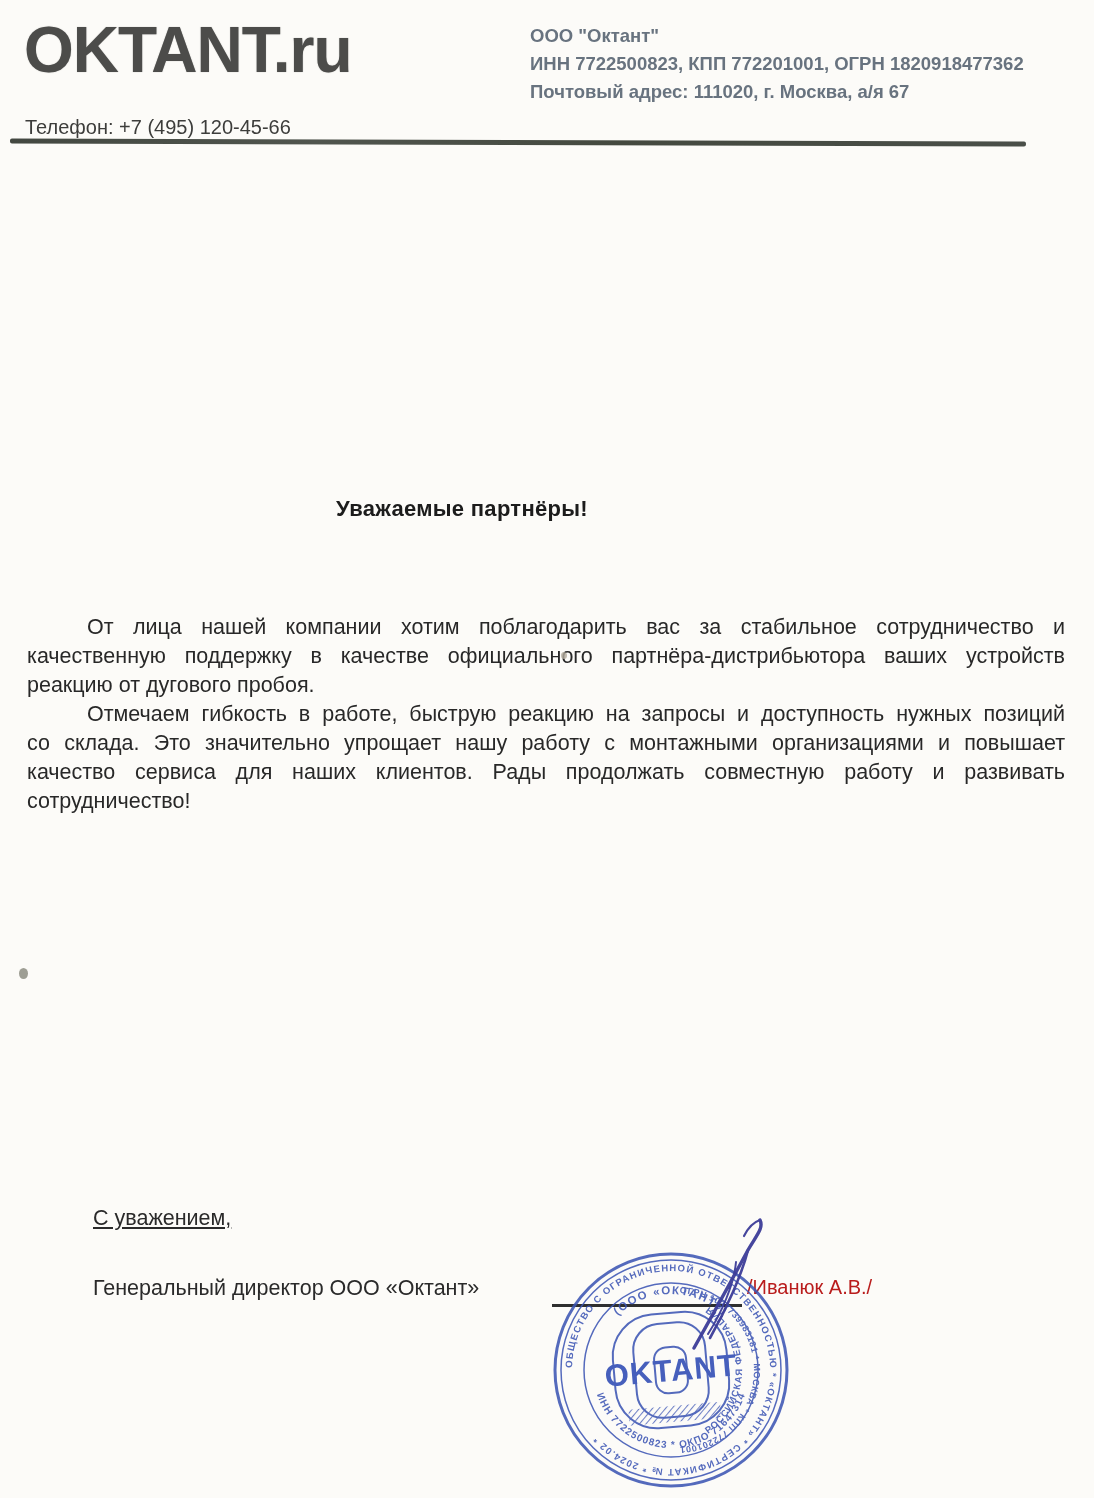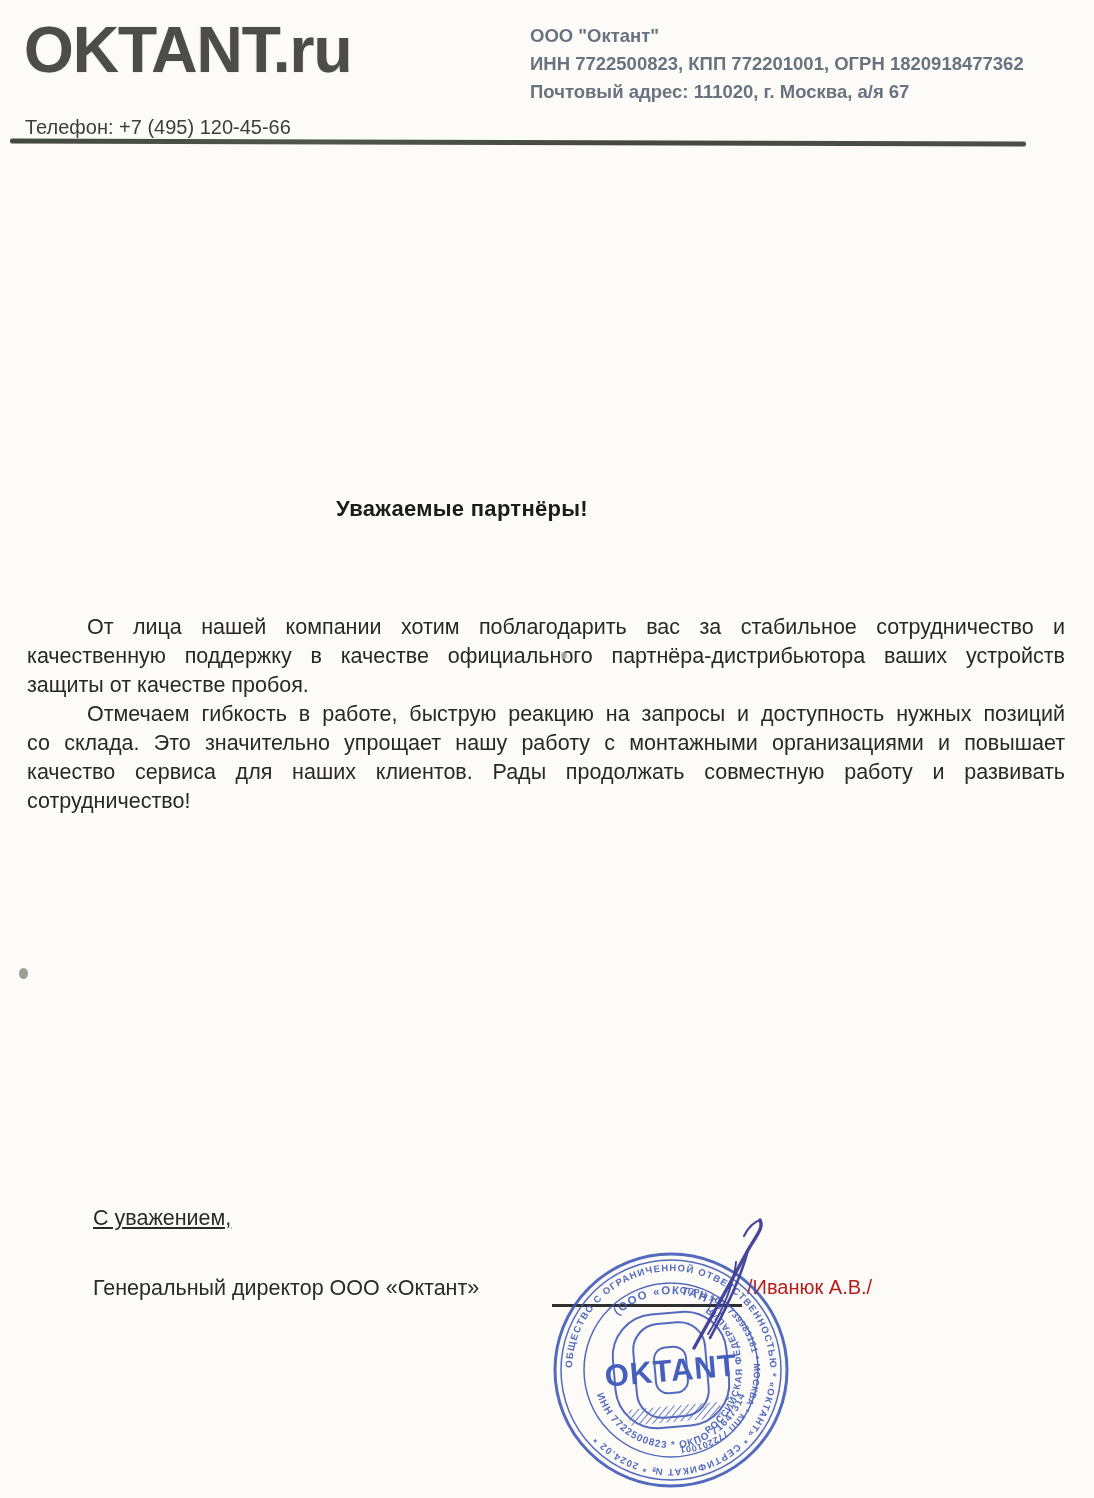--- a/index.html
+++ b/index.html
@@ -66,21 +66,21 @@
   <div>Почтовый адрес: 111020, г. Москва, а/я 67</div>
 </div>
 
 <div class="rule"></div>
 
 <div class="heading">Уважаемые партнёры!</div>
 
 <div class="body-text">
   <div class="bline first">От лица нашей компании хотим поблагодарить вас за стабильное сотрудничество и</div>
   <div class="bline">качественную поддержку в качестве официального партнёра-дистрибьютора ваших устройств</div>
-  <div class="bline last">защиты от качестве пробоя.</div>
+  <div class="bline last">реакцию от дугового пробоя.</div>
   <div class="bline first">Отмечаем гибкость в работе, быструю реакцию на запросы и доступность нужных позиций</div>
   <div class="bline">со склада. Это значительно упрощает нашу работу с монтажными организациями и повышает</div>
   <div class="bline">качество сервиса для наших клиентов. Рады продолжать совместную работу и развивать</div>
   <div class="bline last">сотрудничество!</div>
 </div>
 
 <div class="speck1"></div>
 <div class="speck2"></div>
 
 <div class="closing">С уважением,</div>

